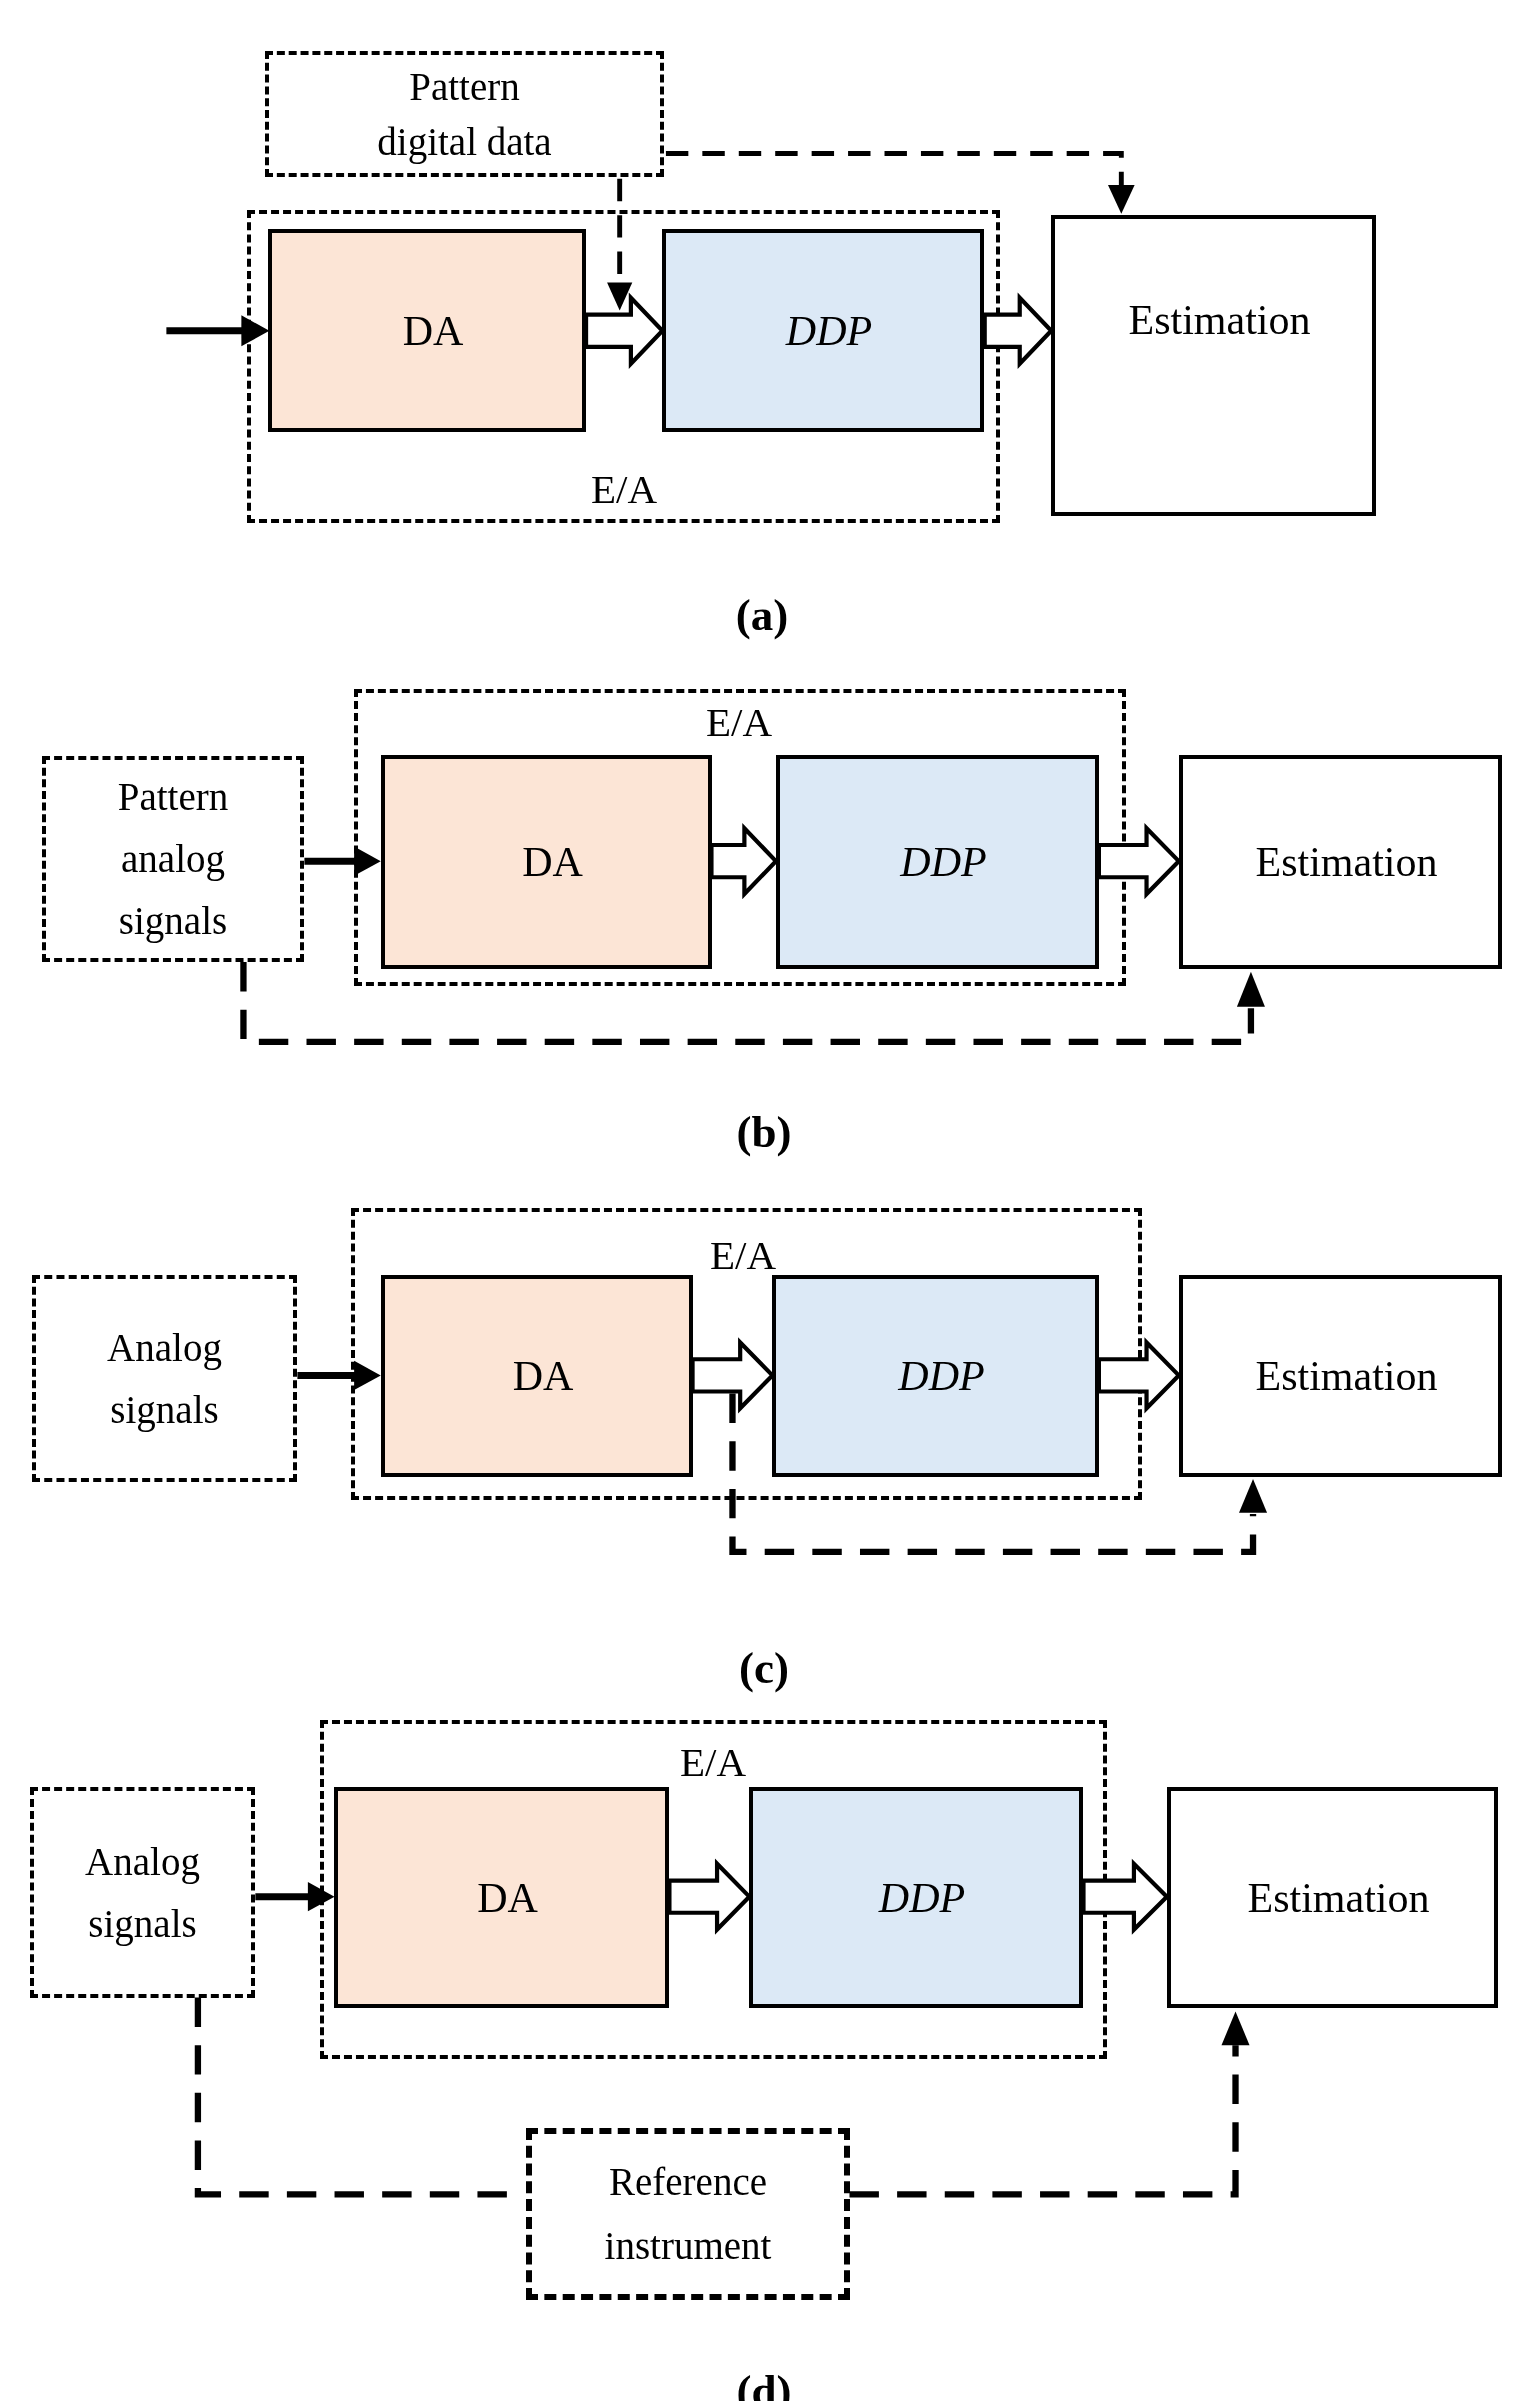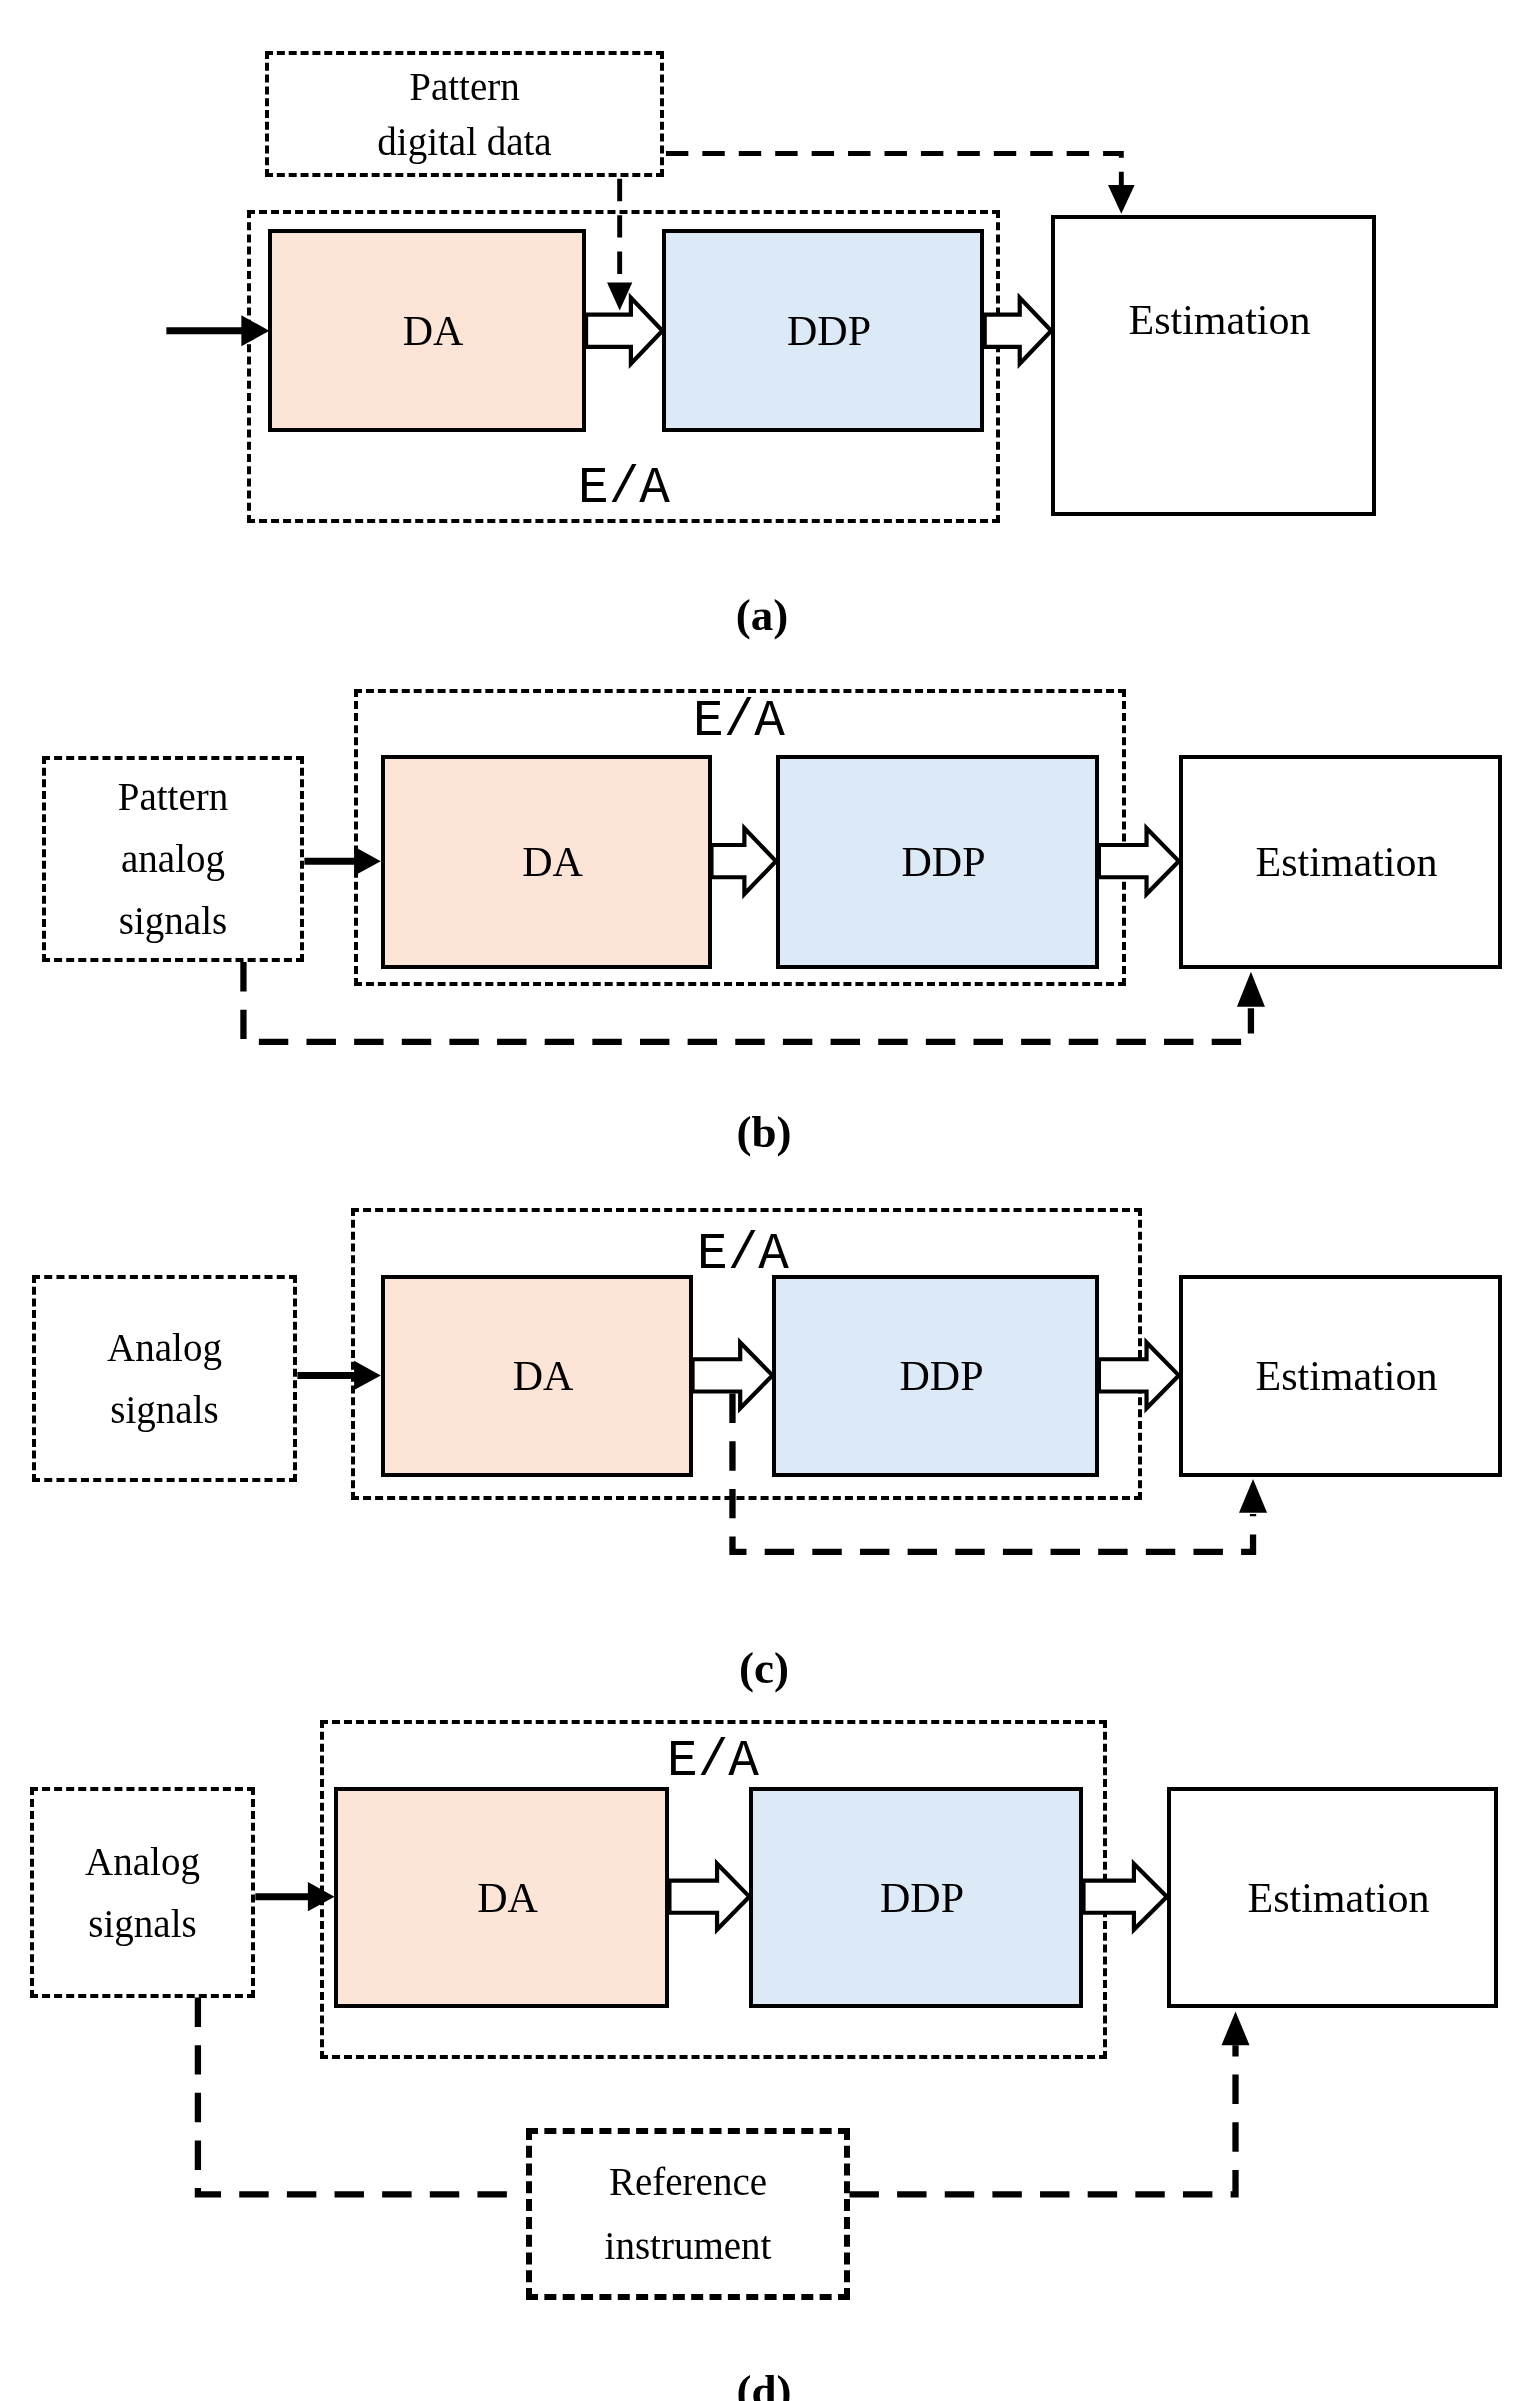--- a/index.html
+++ b/index.html
@@ -12,41 +12,41 @@
     color:#000;
     margin-top:19px;
   }
   .solid-box{
     position:absolute;box-sizing:border-box;
     border:4.2px solid #000;
     display:flex;align-items:center;justify-content:center;
     font-size:42px;color:#000;background:#fff;padding-left:12px;
   }
   .fill-da{background:var(--da-fill,#fce5d6);}
-  .fill-ddp{background:var(--ddp-fill,#dce9f6);}
+  .fill-ddp{background:var(--ddp-fill,#dce9f6);font-style:italic;}
   .dash-box{
     position:absolute;box-sizing:border-box;
     border:4.2px dashed #000;
     display:flex;flex-direction:column;align-items:center;justify-content:center;
     font-size:39px;line-height:62px;text-align:center;background:#fff;
   }
   .dash-container{
     position:absolute;box-sizing:border-box;
     border:4.2px dashed #000;background:transparent;
   }
   .ref-box{
     position:absolute;box-sizing:border-box;
     border:6.3px dashed #000;
     display:flex;flex-direction:column;align-items:center;justify-content:center;
     font-size:39px;line-height:64px;text-align:center;background:#fff;
   }
   .ea-label{
     position:absolute;box-sizing:border-box;
     display:flex;align-items:center;justify-content:center;
-    font-size:51px;color:#000;font-family:Liberation Mono, monospace;
+    font-size:41px;color:#000;
   }
   .caption{
     position:absolute;box-sizing:border-box;
     display:flex;align-items:center;justify-content:center;
     font-size:45px;font-weight:bold;color:#000;
   }
   #overlay{position:absolute;left:0;top:0;pointer-events:none;}
   .blk{fill:#ffffff;stroke:#000;stroke-width:6;}
   .solidline{stroke:#000;stroke-width:10;fill:none;}
   .head{fill:#000;stroke:none;}

